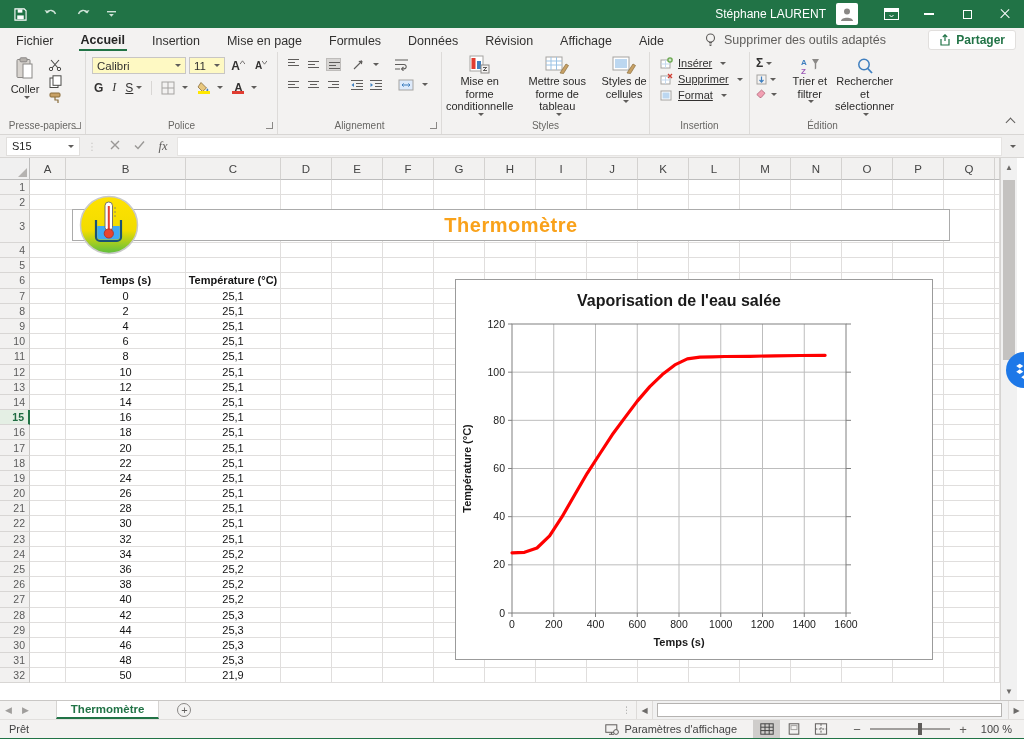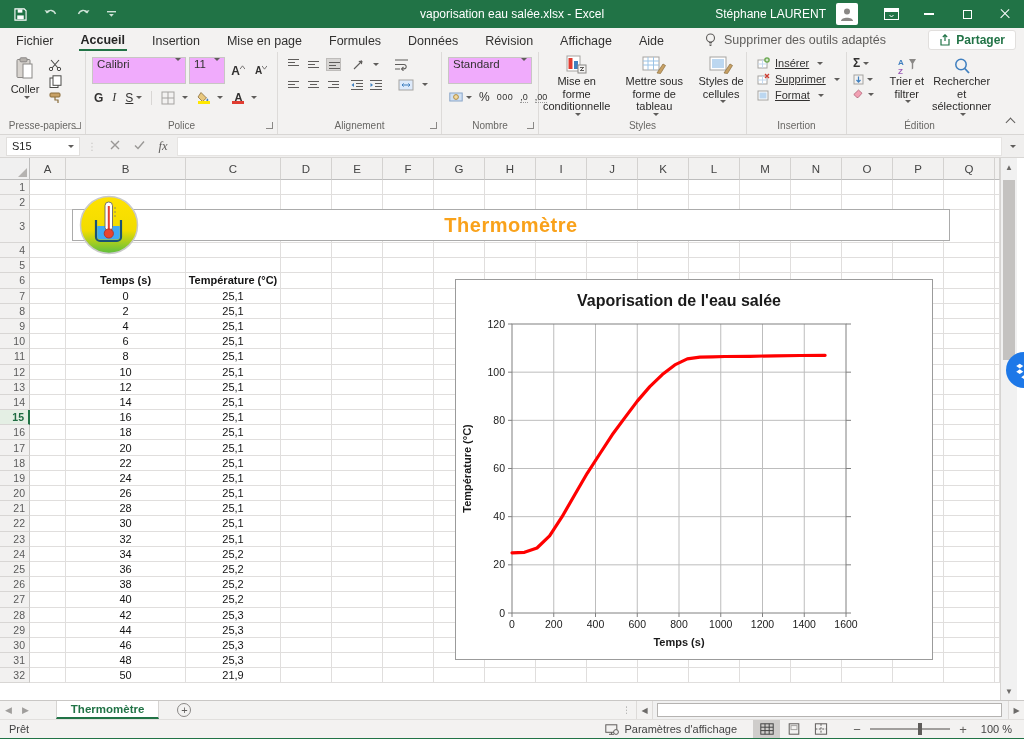--- a/index.html
+++ b/index.html
@@ -27,21 +27,21 @@
   .tellme { display:flex; align-items:center; gap:8px; color:#5f5d5b; margin-left:16px; }
   .share-btn { margin-left:auto; margin-right:8px; background:#fff; border:1px solid #e1dfdd; border-radius:3px; padding:2px 10px; color:#217346; font-weight:700; font-size:12px; display:flex; align-items:center; gap:5px; }
 
   
   .ribbon { position:relative; height:83px; background:#f3f2f1; border-bottom:1px solid #d8d6d4; display:flex; font-size:11px; color:#323130; }
   .grp { position:relative; border-right:1px solid #dddbd9; height:100%; padding-top:3px; }
   .grp-cap { position:absolute; bottom:3px; left:0; right:0; text-align:center; font-size:10px; color:#686764; }
   .lnch { position:absolute; right:4px; bottom:5px; width:7px; height:7px; border-right:1.4px solid #8a8886; border-bottom:1.4px solid #8a8886; }
   .car { display:inline-block; width:0; height:0; border-left:3px solid transparent; border-right:3px solid transparent; border-top:3.5px solid #5f5d5b; margin-left:3px; vertical-align:middle; }
   .bigbtn { display:flex; flex-direction:column; align-items:center; text-align:center; line-height:1.15; color:#2b2a29; }
-  .combo { background:#f0abfc; border:1px solid #c8c6c4; height:27px; display:flex; padding:0 4px; font-size:11.5px; justify-content:space-between; }
+  .combo { background:#fef9c3; border:1px solid #c8c6c4; height:17px; display:flex; align-items:center; padding:0 4px; font-size:11.5px; justify-content:space-between; }
   .irow { display:flex; align-items:center; }
   .ic { display:inline-flex; align-items:center; justify-content:center; }
   .glyph-b { font-weight:700; font-size:12px; }
   .glyph-i { font-style:italic; font-family:"Liberation Serif",serif; font-size:12px; }
   .glyph-u { text-decoration:underline; font-size:12px; }
   .colorbar { display:block; width:12px; height:3px; margin-top:-1px; }
   .alnico { width:15px; height:13px; display:flex; flex-direction:column; justify-content:center; gap:1.5px; padding:1px 2px; }
   .alnico i { display:block; height:1.4px; background:#5f5d5b; }
   .sel-ic { background:#d8d6d4; border:1px solid #bebcba; }
 
@@ -128,21 +128,20 @@
           <path d="M14.5 2 L12.2 5.6 L9 3.6 Z" fill="#cfe3d8"></path>
         </svg>
     </span>
     <span class="ic">
       <svg width="9" height="9" viewBox="0 0 9 9">
           <rect x="0" y="1" width="9" height="1.4" fill="#cfe3d8"></rect>
           <path d="M1.5 5 L7.5 5 L4.5 8.5 Z" fill="#cfe3d8" transform="scale(0.8) translate(1,0)"></path>
         </svg>
     </span>
   </div>
-  <div class="tb-title">vaporisation eau salée.xlsx  -  Excel</div>
   <div class="tb-right">
     <span class="tb-user">Stéphane LAURENT</span>
     <span class="avatar">
       <svg width="16" height="16" viewBox="0 0 16 16">
           <circle cx="8" cy="5.5" r="3" fill="#8a8886"></circle>
           <path d="M2 15 C2 10.5 14 10.5 14 15 Z" fill="#8a8886"></path>
         </svg>
     </span>
     <span class="winbtn">
       <svg width="15" height="12" viewBox="0 0 15 12">
@@ -352,43 +351,20 @@
             <rect x="1" y="1" width="14" height="10" fill="#ddeafb" stroke="#a5a3a1"></rect>
             <path d="M4 6 h8 M4 6 l1.6-1.6 M4 6 l1.6 1.6 M12 6 l-1.6-1.6 M12 6 l-1.6 1.6" stroke="#3f7fbf" fill="none"></path>
           </svg>
       </span>
         <span class="car"></span>
     </div>
     <div class="grp-cap">Alignement</div>
     <span class="lnch"></span>
   </div>
 
-  <div class="grp" style="width:97px">
-    <div style="padding:2px 6px 0;">
-      <span class="combo">
-        <span>Standard</span>
-          <span class="car"></span>
-      </span>
-    </div>
-    <div class="irow" style="padding:6px 4px 0 7px; gap:7px;">
-      <span class="ic">
-        <svg width="14" height="12" viewBox="0 0 14 12">
-            <rect x="0.8" y="2" width="12.4" height="8" fill="#cfe0f4" stroke="#8aa6c8"></rect>
-            <circle cx="7" cy="6" r="2.4" fill="#f3d9a0" stroke="#b08c42"></circle>
-          </svg>
-      </span>
-        <span class="car" style="margin-left:-4px;"></span>
-      <span style="font-size:12px;">%</span>
-      <span style="font-size:9px; letter-spacing:0.5px;">000</span>
-      <span style="font-size:9px; border-bottom:1px dotted #999;">,0</span>
-      <span style="font-size:9px; border-bottom:1px dotted #999;">,00</span>
-    </div>
-    <div class="grp-cap">Nombre</div>
-    <span class="lnch"></span>
-  </div>
 
   <div class="grp" style="width:208px; display:flex; gap:10px; padding:3px 2px 0 4px;">
     <div class="bigbtn" style="width:92px;">
       <svg width="22" height="20" viewBox="0 0 22 20">
           <rect x="1" y="1" width="13" height="15" fill="#fff" stroke="#a5a3a1"></rect>
           <rect x="2.5" y="3" width="4" height="11" fill="#e03c31"></rect>
           <rect x="8" y="6" width="4" height="8" fill="#3f7fbf"></rect>
           <rect x="12" y="10" width="8" height="8" fill="#f3f2f1" stroke="#8a8886"></rect>
           <path d="M14 16 l4-4 M14 12.5 h4 M14 15.5 h4" stroke="#5f5d5b"></path>
         </svg>

